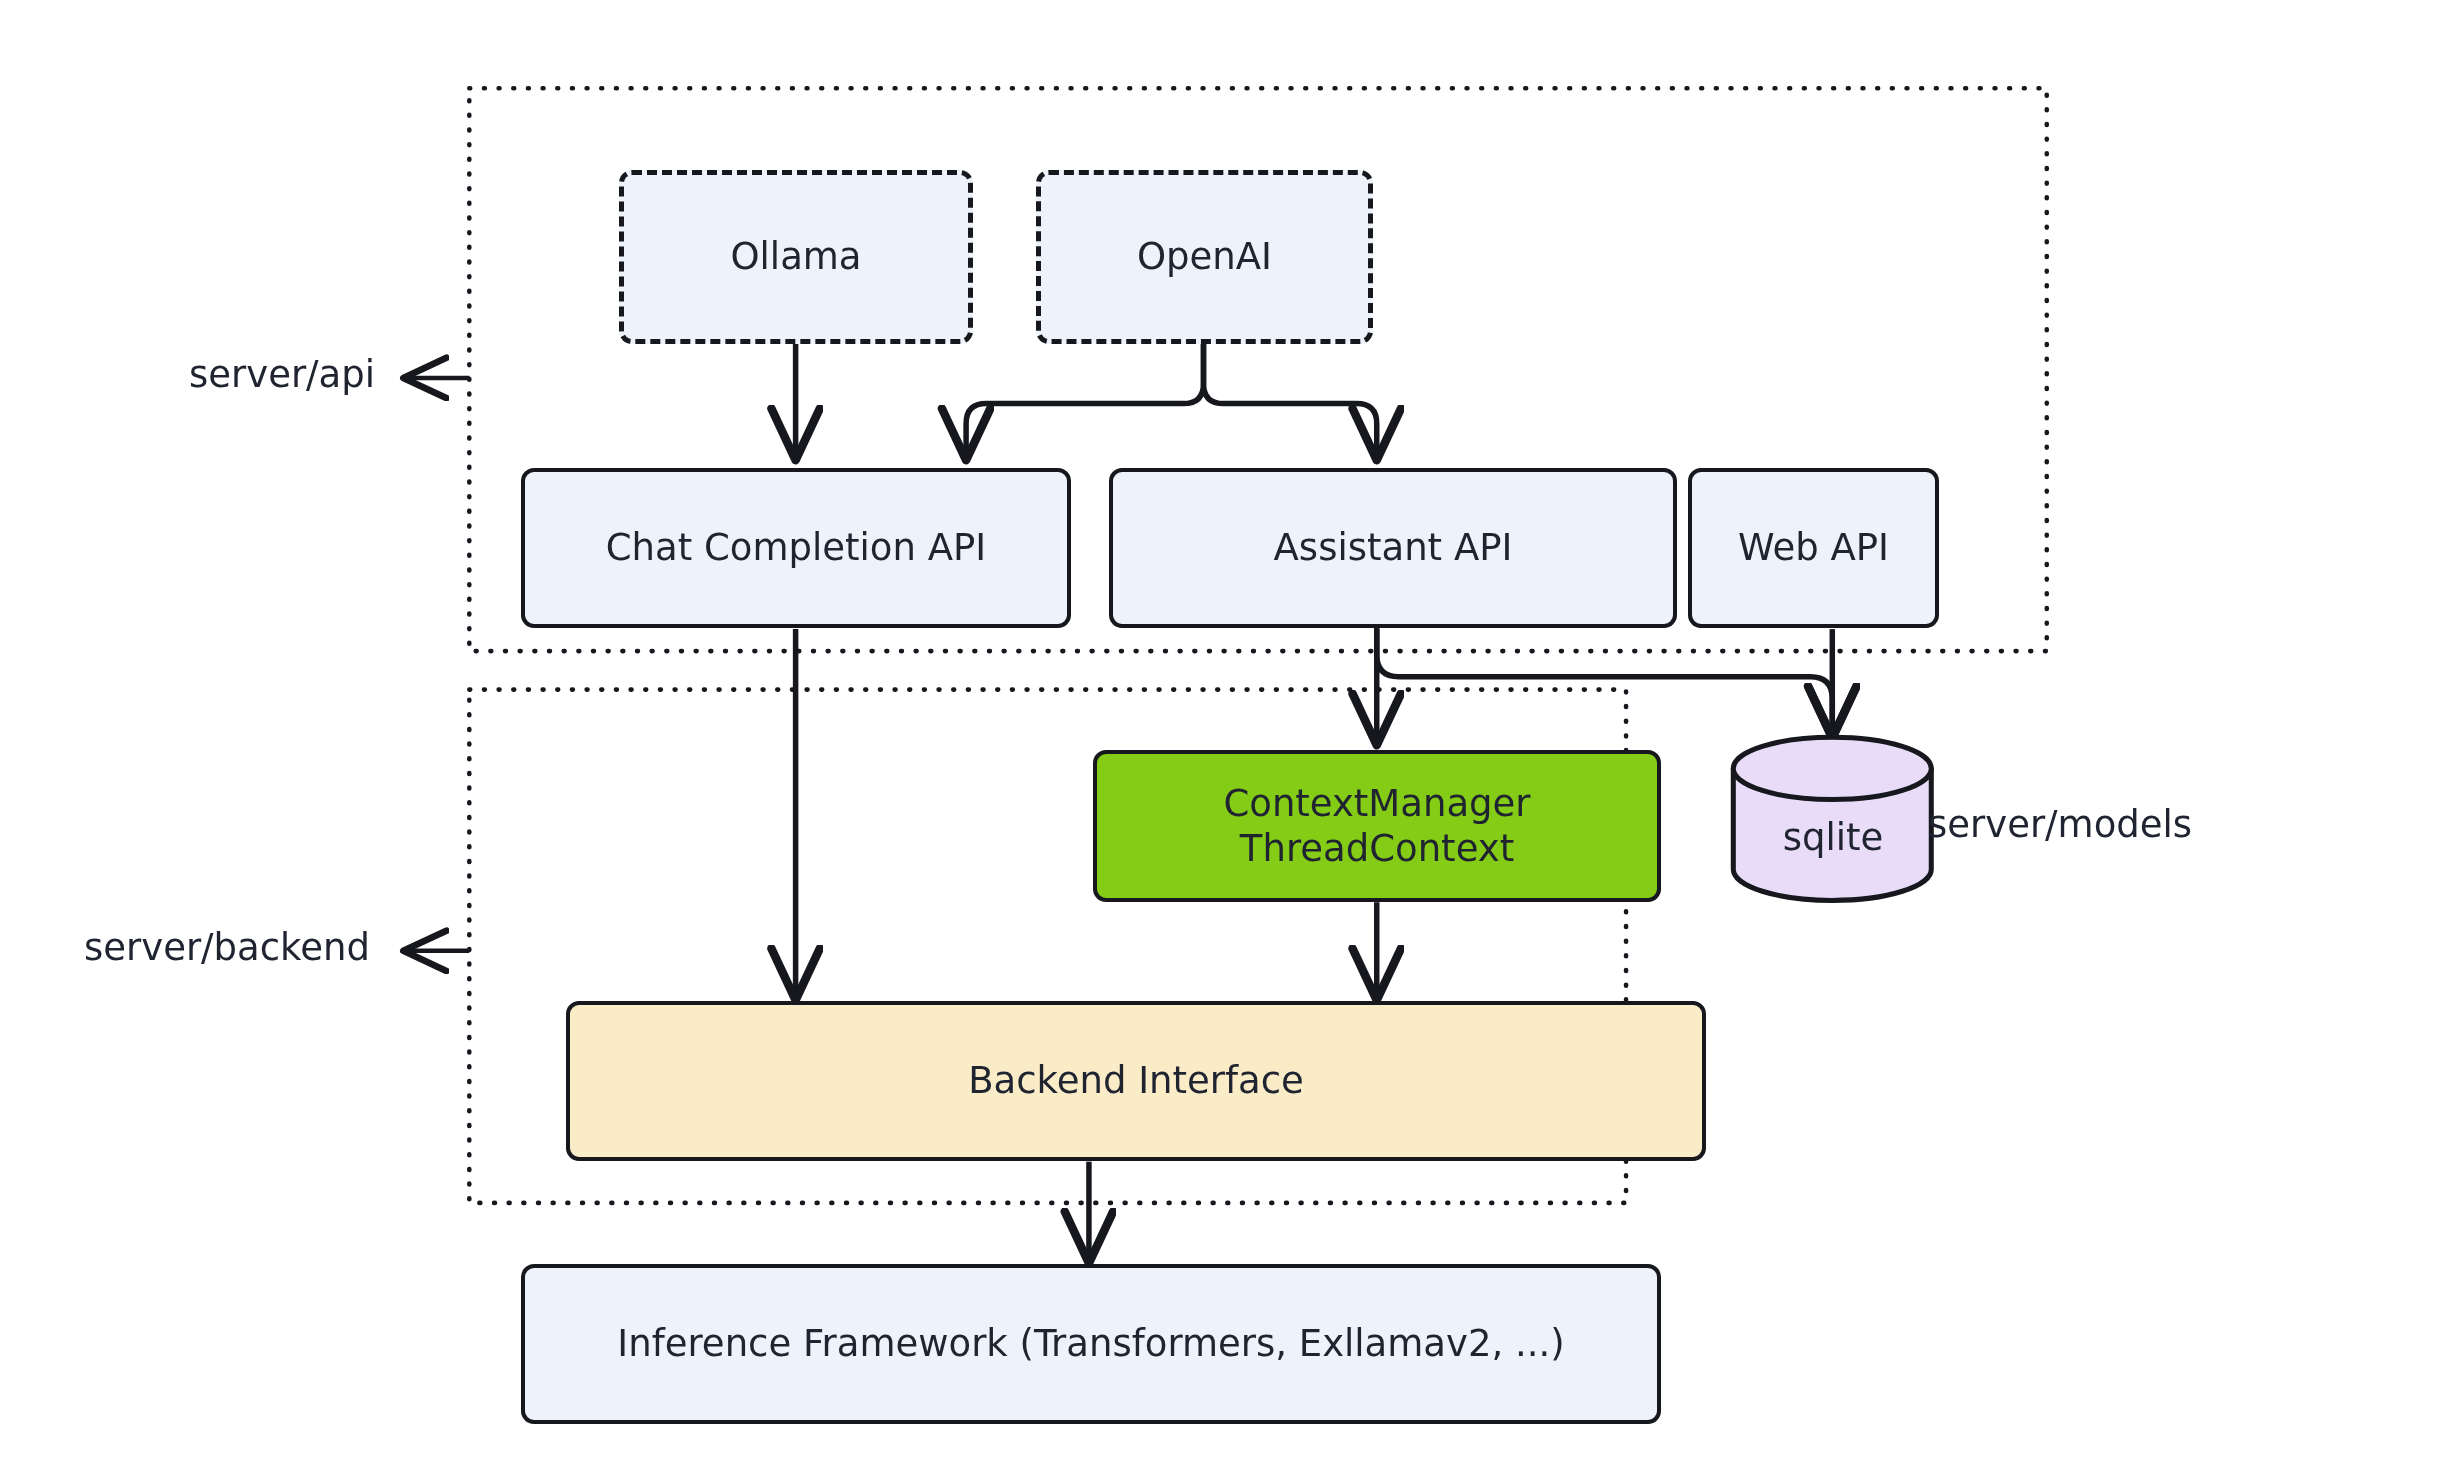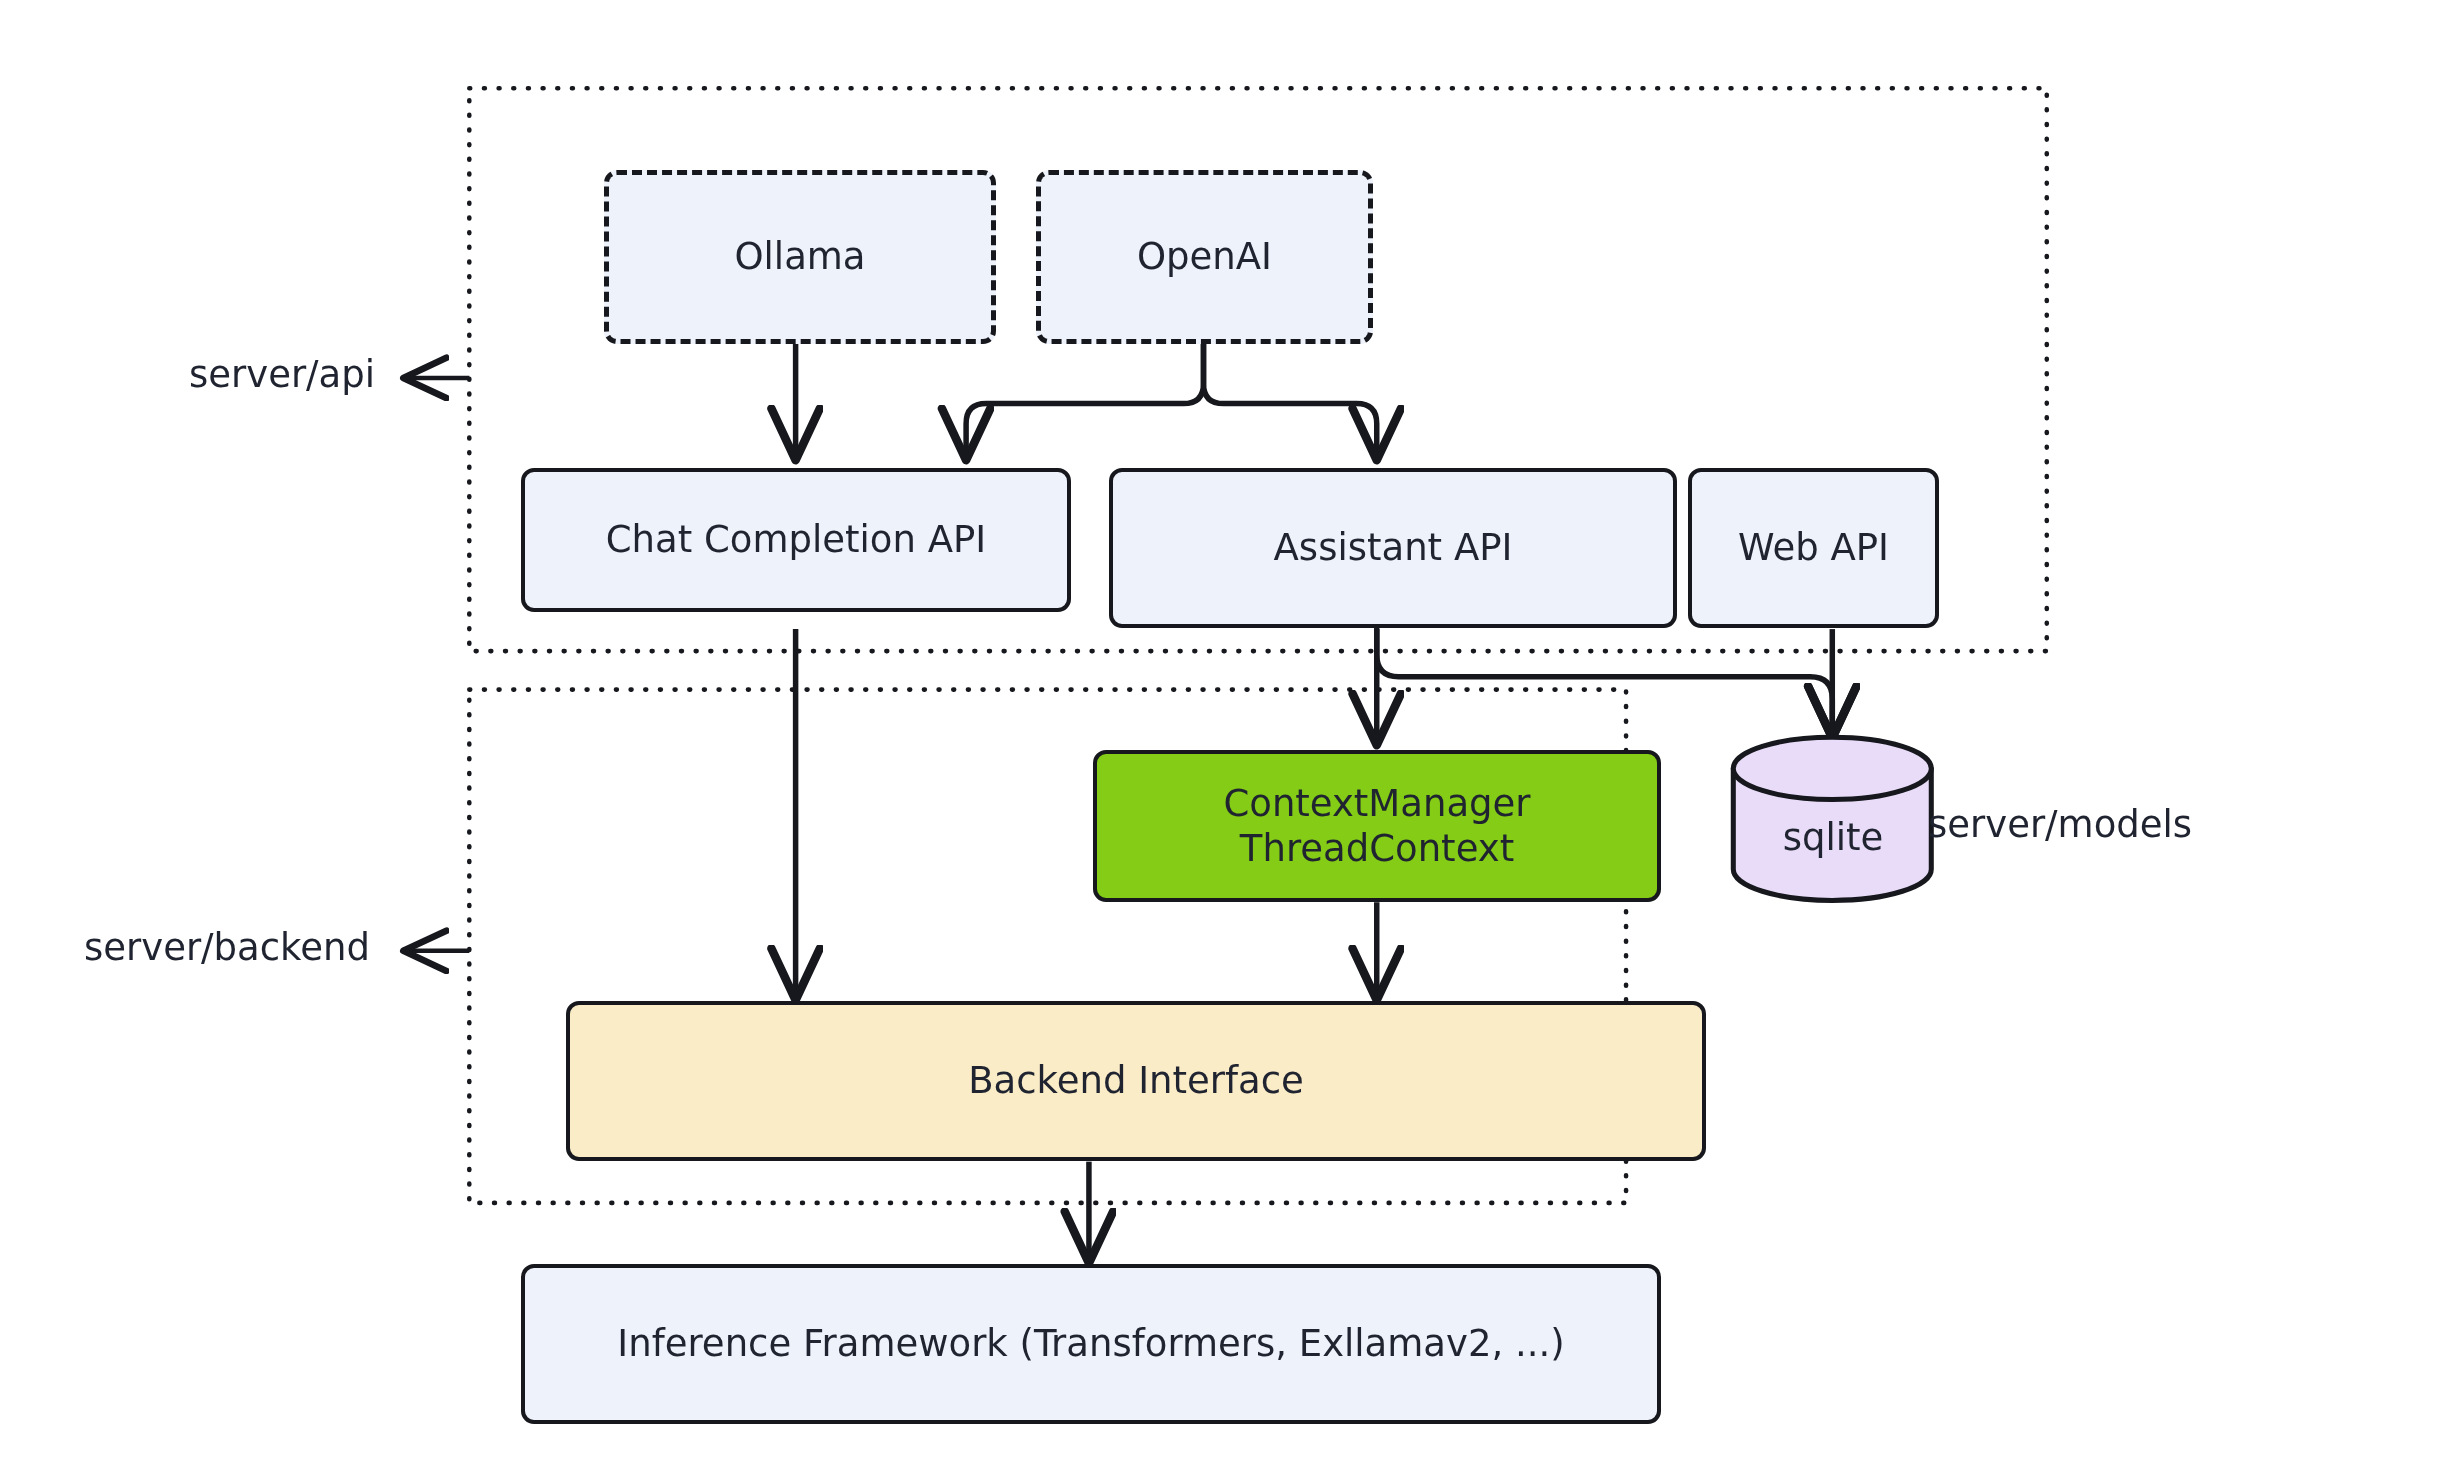--- a/index.html
+++ b/index.html
@@ -59,29 +59,29 @@
     <path d="M1502,984 L1502,1086" fill="none" stroke="#16181d" stroke-width="6" marker-end="url(#ah)"></path>
 
     <path d="M1188,1267 L1188,1373" fill="none" stroke="#16181d" stroke-width="6" marker-end="url(#ah)"></path>
 
     <g>
       <path d="M1891,838 L1891,948 A108,34 0 0 0 2107,948 L2107,838 Z" fill="#e8dcf8" stroke="#16181d" stroke-width="5.5" stroke-linejoin="round"></path>
       <ellipse cx="1999" cy="838" rx="108" ry="34" fill="#e8dcf8" stroke="#16181d" stroke-width="5.5"></ellipse>
     </g>
   </svg>
 
-  <div class="node dashbox" style="left:604px;top:170px;width:392px;height:174px;font-size:37px;">
+  <div class="node dashbox" style="left:619px;top:170px;width:354px;height:174px;font-size:37px;">
     <span class="lbl">Ollama</span>
   </div>
 
   <div class="node dashbox" style="left:1036px;top:170px;width:337px;height:174px;font-size:37px;">
     <span class="lbl">OpenAI</span>
   </div>
 
-  <div class="node solidbox" style="left:521px;top:468px;width:550px;height:144px;font-size:37px;">
+  <div class="node solidbox" style="left:521px;top:468px;width:550px;height:160px;font-size:37px;">
     <span class="lbl">Chat Completion API</span>
   </div>
 
   <div class="node solidbox" style="left:1093px;top:468px;width:568px;height:160px;font-size:37px;margin-left:16px;">
     <span class="lbl">Assistant API</span>
   </div>
 
   <div class="node solidbox" style="left:1688px;top:468px;width:251px;height:160px;font-size:37px;">
     <span class="lbl">Web API</span>
   </div>

